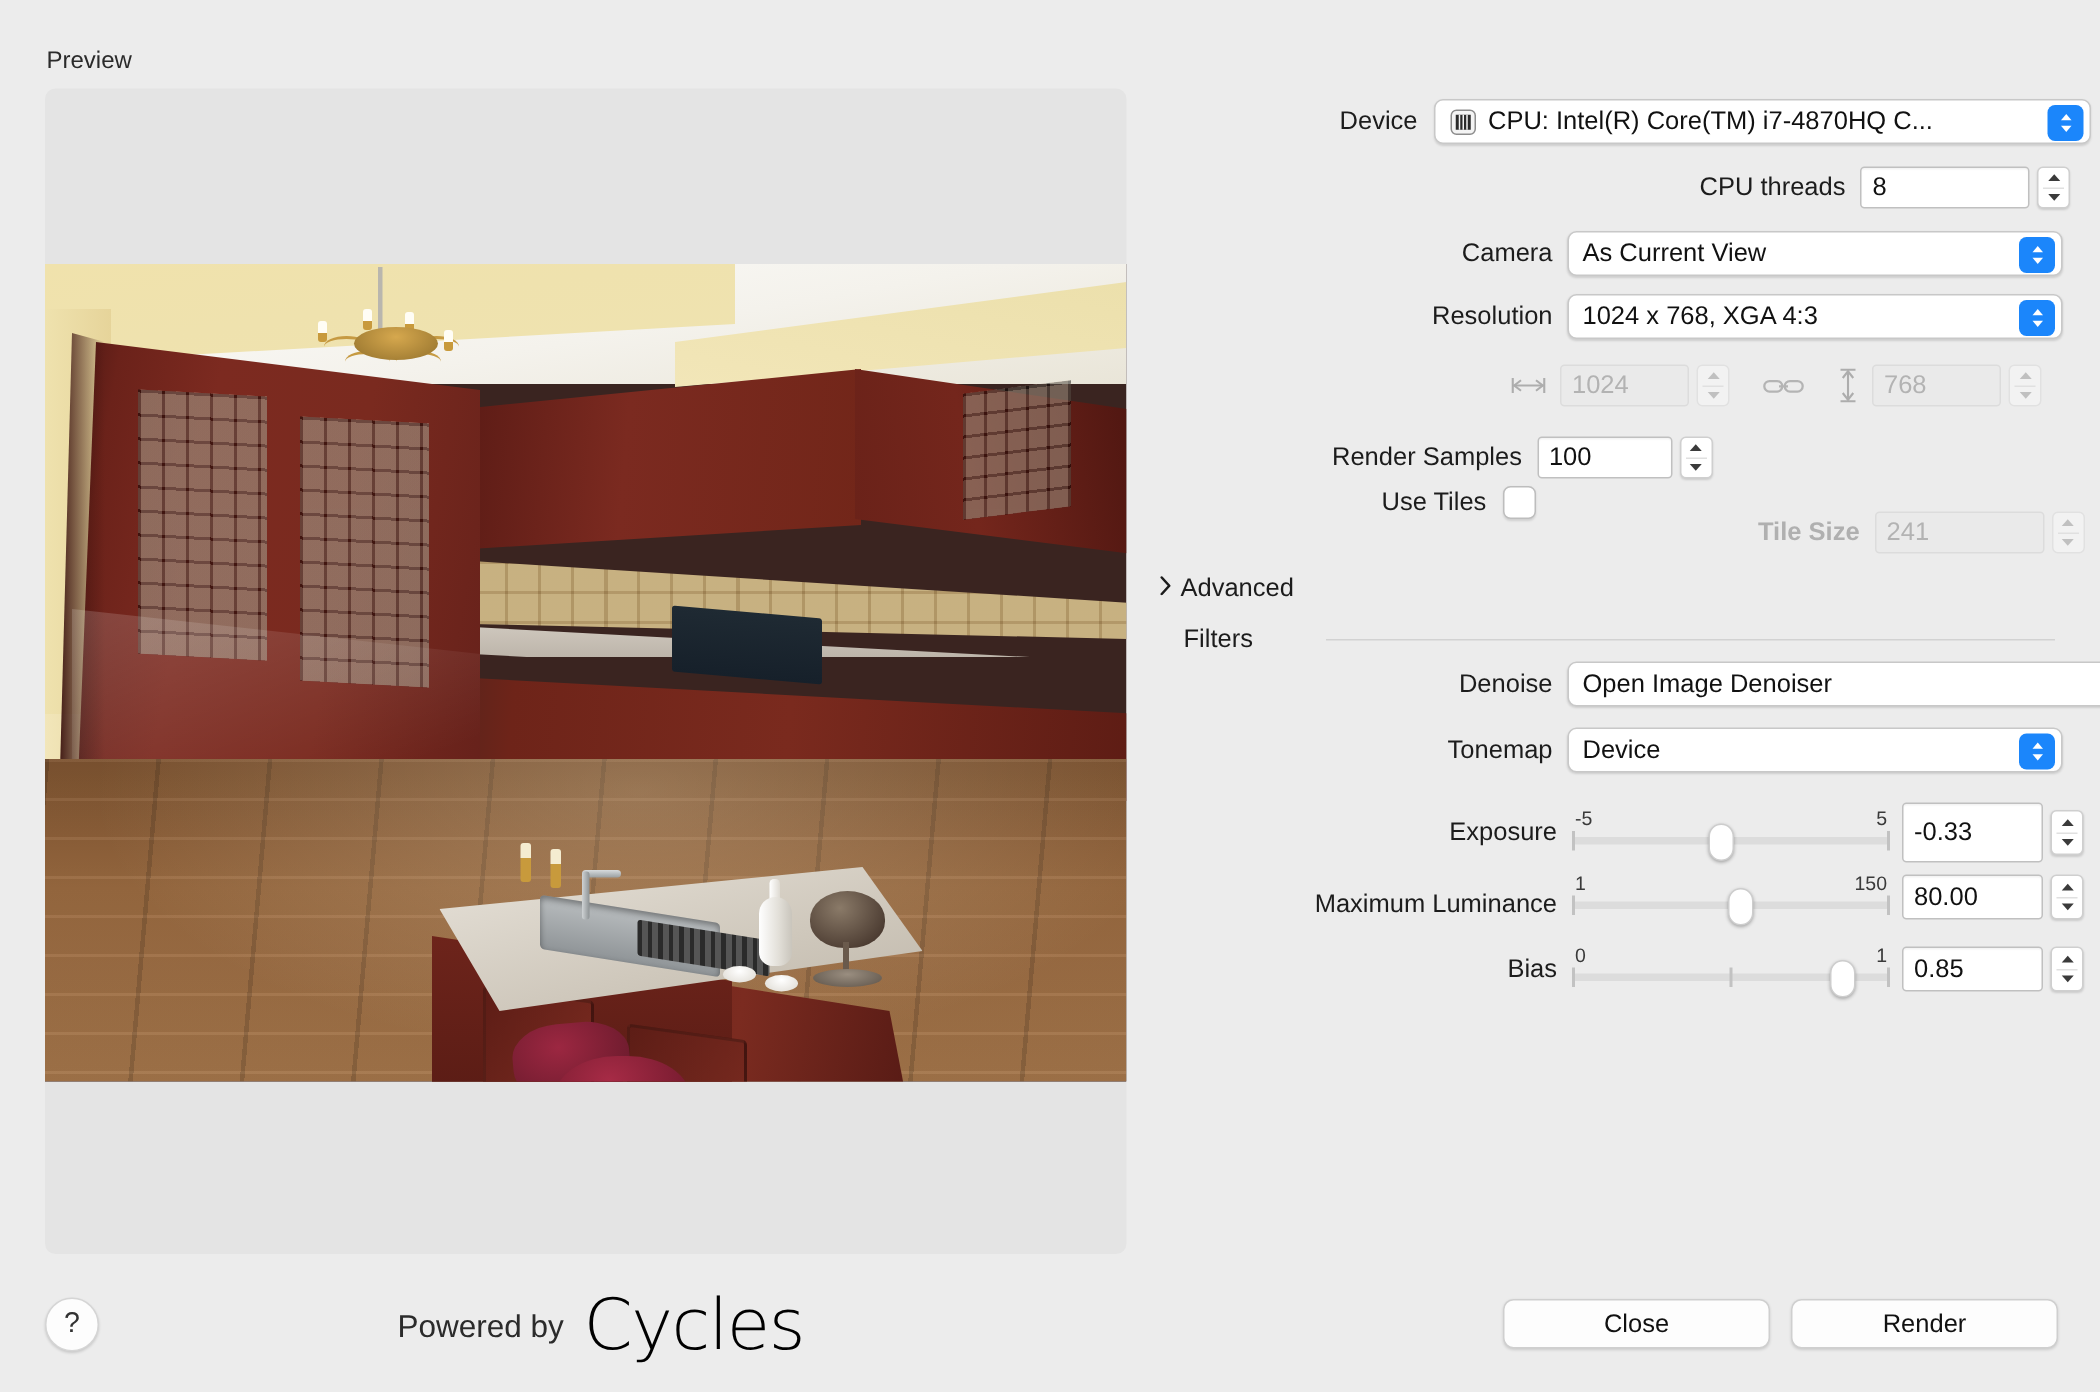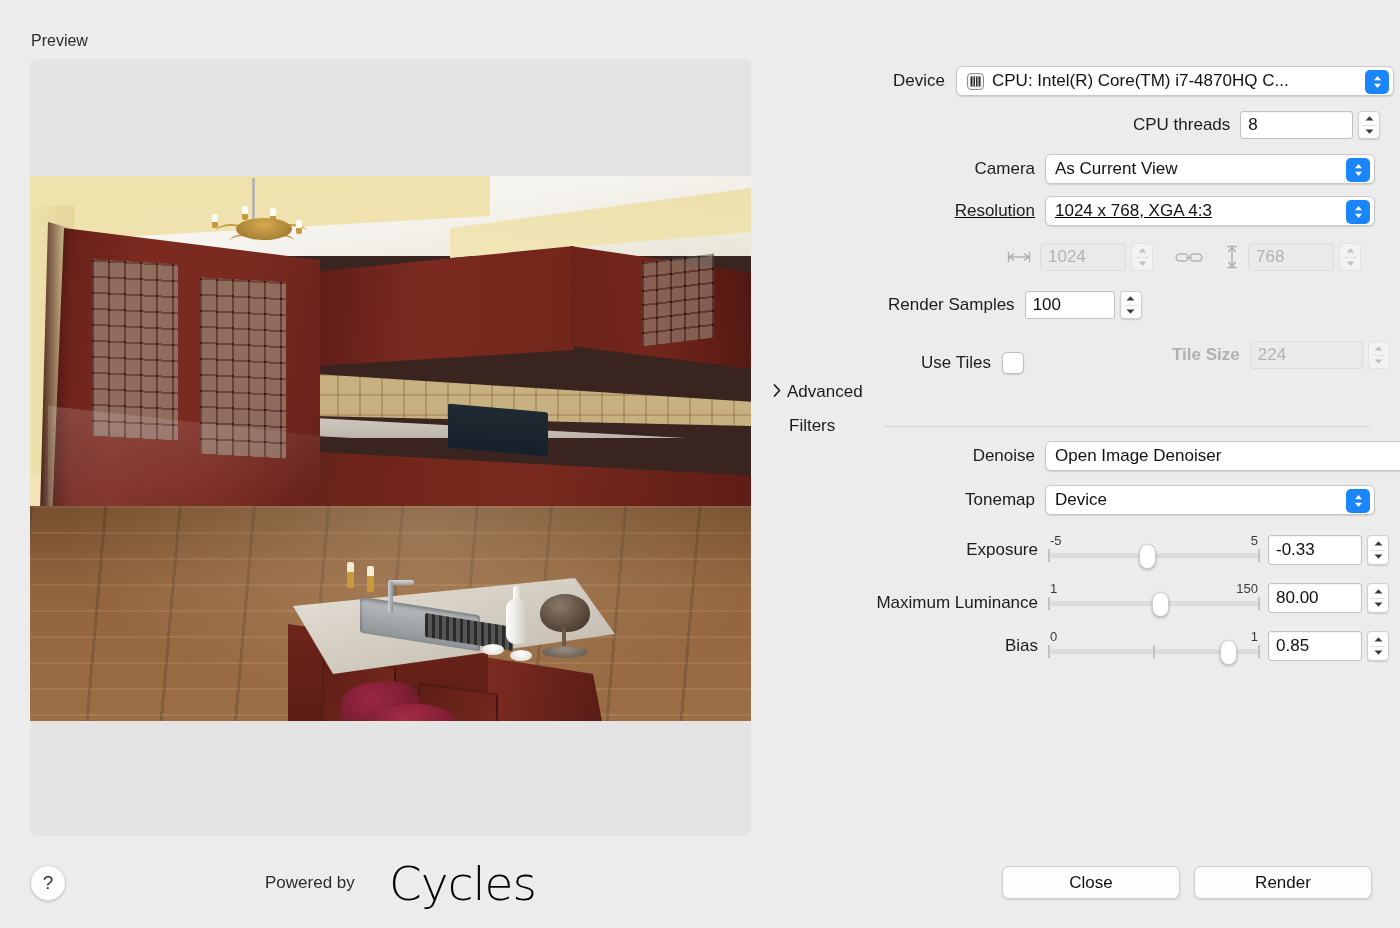--- a/index.html
+++ b/index.html
@@ -242,21 +242,21 @@
   .sep-line { position:absolute; height:1px; background:#d2d2d2; }
 
   
   .help-btn {
     position:absolute; left:30px; top:865px; width:36px; height:36px;
     background:#fdfdfd; border-radius:50%; border:.5px solid #d5d5d5;
     box-shadow:0 1px 2px rgba(0,0,0,.16);
     display:flex; align-items:center; justify-content:center;
     font-size:19px; color:#333;
   }
-  .powered { position:absolute; left:265px; top:873px; font-size:17px; color:#2b2b2b; }
+  .powered { position:absolute; left:265px; top:873px; font-size:21px; color:#2b2b2b; }
   .cycles {
     position:absolute; left:389px; top:856px; font-size:47px; color:#000;
     font-family:"DejaVu Sans", sans-serif; font-weight:300; letter-spacing:-1px;
   }
   .btn {
     position:absolute; height:33px; background:#fdfdfd;
     border:.5px solid #cfcfcf; border-radius:7px;
     box-shadow:0 1px 2px rgba(0,0,0,.14);
     display:flex; align-items:center; justify-content:center;
     font-size:17px; color:#111;
@@ -378,21 +378,21 @@
       <span>As Current View</span>
       <span class="arrows">
         <svg width="13" height="18" viewBox="0 0 13 18">
           <path d="M6.5 3 L10 7.2 L3 7.2 Z" fill="#fff"></path>
           <path d="M6.5 15 L10 10.8 L3 10.8 Z" fill="#fff"></path>
         </svg>
       </span>
     </div>
   </div>
 
-  <div class="row" style="left:935px; top:196px;text-decoration:underline;">
+  <div class="row" style="left:935px; top:196px;">
     <div class="lbl" style="width:100px;">Resolution</div>
     <div class="popup" style="width:330px; margin-left:10px;">
       <span>1024 x 768, XGA 4:3</span>
       <span class="arrows">
         <svg width="13" height="18" viewBox="0 0 13 18">
           <path d="M6.5 3 L10 7.2 L3 7.2 Z" fill="#fff"></path>
           <path d="M6.5 15 L10 10.8 L3 10.8 Z" fill="#fff"></path>
         </svg>
       </span>
     </div>
@@ -465,28 +465,28 @@
       <svg width="11" height="7" viewBox="0 0 11 7">
           <path d="M5.5 1.2 L9.5 5.6 L1.5 5.6 Z" fill="#3b3b3b"></path>
         </svg>
       <div class="divider"></div>
       <svg width="11" height="7" viewBox="0 0 11 7">
           <path d="M5.5 5.8 L9.5 1.4 L1.5 1.4 Z" fill="#3b3b3b"></path>
         </svg>
     </div>
   </div>
 
-  <div class="row" style="left:921px; top:352px;">
+  <div class="row" style="left:921px; top:324px;">
     <div class="lbl">Use Tiles</div>
     <div class="checkbox" style="margin-left:11px;"></div>
   </div>
   <div class="row" style="left:1172px; top:341px;">
     <div class="lbl dim">Tile Size</div>
     <div class="field disabled" style="width:113px; margin-left:10px;">
-      <span>224</span>
+      <span>241</span>
     </div>
     <div class="stepper disabled">
       <svg width="11" height="7" viewBox="0 0 11 7">
           <path d="M5.5 1.2 L9.5 5.6 L1.5 5.6 Z" fill="#c0c0c0"></path>
         </svg>
       <div class="divider"></div>
       <svg width="11" height="7" viewBox="0 0 11 7">
           <path d="M5.5 5.8 L9.5 1.4 L1.5 1.4 Z" fill="#c0c0c0"></path>
         </svg>
     </div>
@@ -533,21 +533,21 @@
   <div class="row" style="left:948px; top:535px;">
     <div class="lbl" style="width:90px;">Exposure</div>
     <div class="slider" style="margin-left:10px;">
       <span class="minlab">-5</span>
       <span class="maxlab">5</span>
       <div class="track"></div>
       <div class="tick" style="left:0;"></div>
       <div class="tick" style="right:0;"></div>
       <div class="knob" style="left:99px;"></div>
     </div>
-    <div class="field" style="width:94px; margin-left:8px; height:30px;">
+    <div class="field" style="width:94px; margin-left:8px; height:40px;">
       <span>-0.33</span>
     </div>
     <div class="stepper" style="height:30px;">
       <svg width="11" height="7" viewBox="0 0 11 7">
           <path d="M5.5 1.2 L9.5 5.6 L1.5 5.6 Z" fill="#3b3b3b"></path>
         </svg>
       <div class="divider"></div>
       <svg width="11" height="7" viewBox="0 0 11 7">
           <path d="M5.5 5.8 L9.5 1.4 L1.5 1.4 Z" fill="#3b3b3b"></path>
         </svg>

